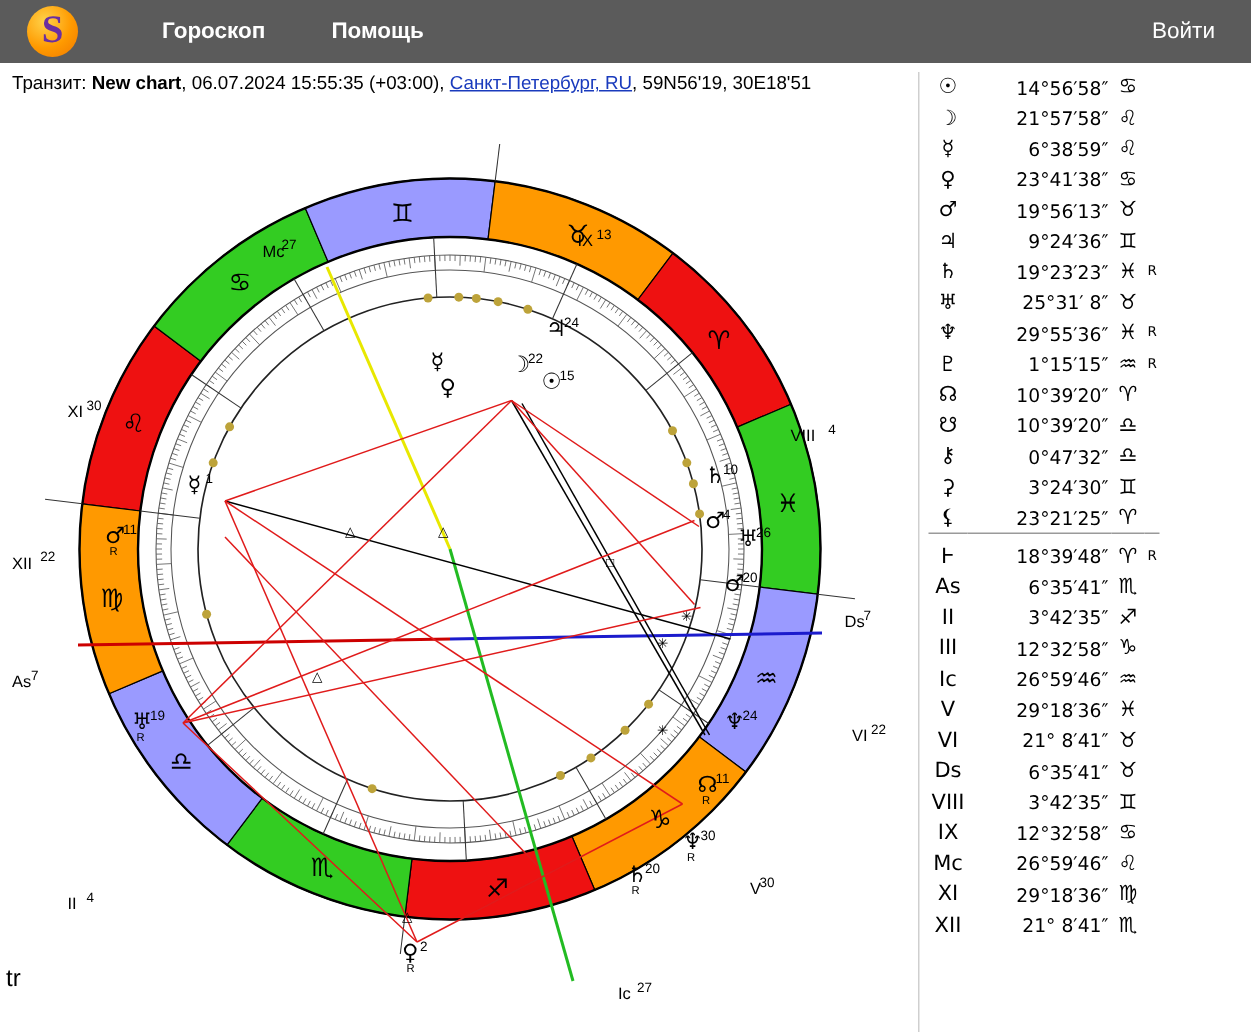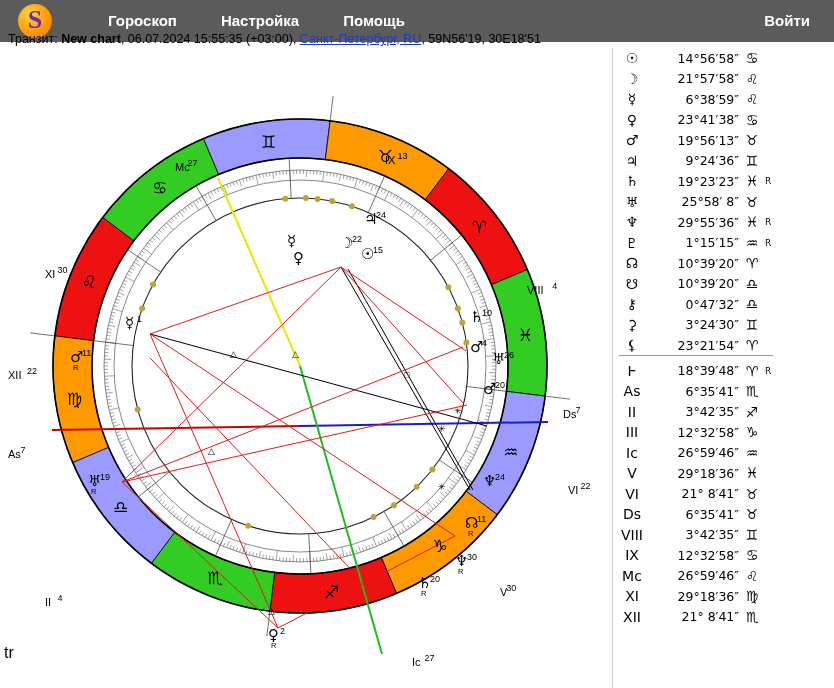--- a/index.html
+++ b/index.html
@@ -37,26 +37,26 @@
     line-height: 1; margin-top:-2px;
   }
   #navmenu { display:flex; align-items:flex-start; margin-left: 28px; }
   #navmenu .navitem {
     color: #ffffff; font-size: 15px; font-weight: bold;
     padding: 0 22px; line-height: 42px; cursor: pointer;
     white-space: nowrap;
   }
   #login {
     position:absolute; right: 24px; top:0; line-height:42px;
-    color:#fff; font-size:15px; font-weight:bold; cursor:pointer;
+    color:#fff; font-size:15px; font-weight:normal; cursor:pointer;
   }
 
   
   #infoline {
-    position:absolute; left: 8px; top: 32px;
+    position:absolute; left: 8px; top: 48px;
     font-size: 12.5px; color:#000; white-space: nowrap;
   }
   #infoline b { font-weight: bold; }
   #infoline .lnk { color:#1a3bbd; text-decoration: underline; cursor: pointer; }
 
   
   #chart-wrap {
     position:absolute; left: 0px; top: 66px; width: 610px; height: 620px;
   }
   #chart-svg { position:absolute; left:0; top:0; }
@@ -91,21 +91,20 @@
 <body>
 
 <div id="navbar">
   <div id="logo">
     <div class="disc">
       <span>S</span>
     </div>
   </div>
   <div id="navmenu">
     <div class="navitem">Гороскоп</div>
-    <div class="navitem">Настройка</div>
     <div class="navitem">Помощь</div>
   </div>
   <div id="login">Войти</div>
 </div>
 
 <div id="infoline">
   <span>Транзит:</span>
   <b>New chart</b><span>, 06.07.2024 15:55:35 (+03:00), </span><span class="lnk">Санкт-Петербург, RU</span><span>, 59N56'19, 30E18'51</span>
 </div>
 
@@ -767,21 +766,21 @@
           <td class="rx"></td>
         </tr>
         <tr>
           <td class="gl">♄</td>
           <td class="val">19°23′23″</td>
           <td class="sg">♓</td>
           <td class="rx">R</td>
         </tr>
         <tr>
           <td class="gl">♅</td>
-          <td class="val">25°58′ 8″</td>
+          <td class="val">25°31′ 8″</td>
           <td class="sg">♉</td>
           <td class="rx"></td>
         </tr>
         <tr>
           <td class="gl">♆</td>
           <td class="val">29°55′36″</td>
           <td class="sg">♓</td>
           <td class="rx">R</td>
         </tr>
         <tr>
@@ -809,21 +808,21 @@
           <td class="rx"></td>
         </tr>
         <tr>
           <td class="gl">⚳</td>
           <td class="val">3°24′30″</td>
           <td class="sg">♊</td>
           <td class="rx"></td>
         </tr>
         <tr>
           <td class="gl">⚸</td>
-          <td class="val">23°21′54″</td>
+          <td class="val">23°21′25″</td>
           <td class="sg">♈</td>
           <td class="rx"></td>
         </tr>
       </tbody>
     <tbody id="house-rows">
         <tr class="divider">
           <td colspan="4"></td>
         </tr>
         <tr>
           <td class="gl small-lbl">Ⱶ</td>

